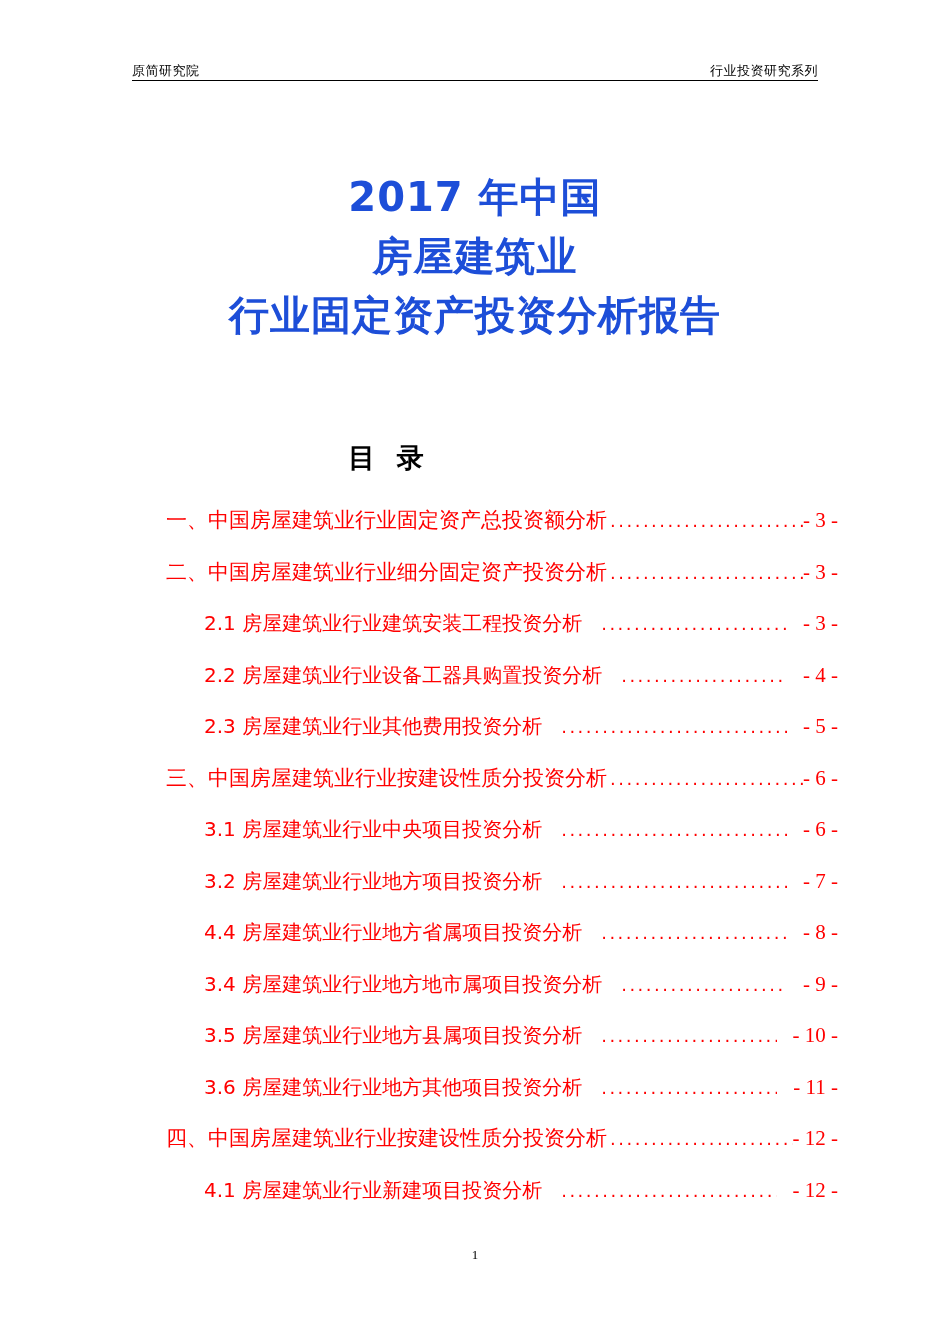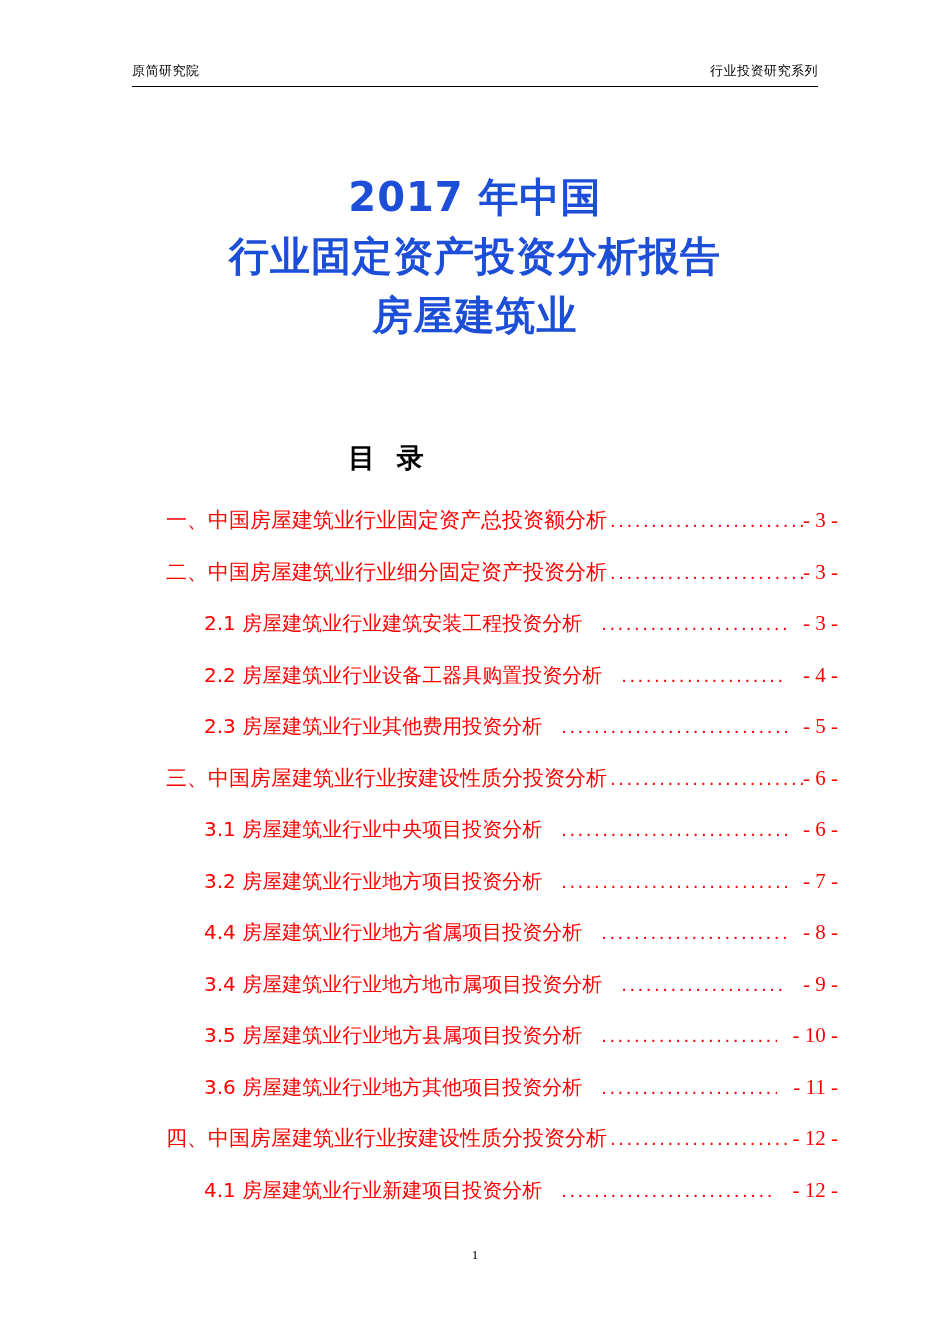--- a/index.html
+++ b/index.html
@@ -19,21 +19,20 @@
     position: absolute;
     top: 62px;
     left: 132px;
     right: 132px;
     display: flex;
     justify-content: space-between;
     align-items: flex-end;
     font-family: "DejaVu Sans", "Liberation Sans", sans-serif;
     font-size: 13px;
     color: #000000;
-    padding-bottom: 6px;
     border-bottom: 1.3px solid #000000;
   }
   .header-left {
     letter-spacing: 0.5px;
   }
   .header-right {
     letter-spacing: 0.5px;
   }
   .title-block {
     position: absolute;
@@ -115,22 +114,22 @@
 
 <div class="page">
 
   <div class="header">
     <span class="header-left">原简研究院</span>
     <span class="header-right">行业投资研究系列</span>
   </div>
 
   <div class="title-block">
     <div class="title-line">2017 年中国</div>
+    <div class="title-line">房屋建筑业</div>
     <div class="title-line">行业固定资产投资分析报告</div>
-    <div class="title-line">房屋建筑业</div>
   </div>
 
   <div class="toc-heading">目 录</div>
 
   <div class="toc">
 
     <div class="toc-entry level1">
       <span class="toc-text">一、中国房屋建筑业行业固定资产总投资额分析</span>
       <span class="toc-dots">........................................................</span>
       <span class="toc-page">- 3 -</span>

